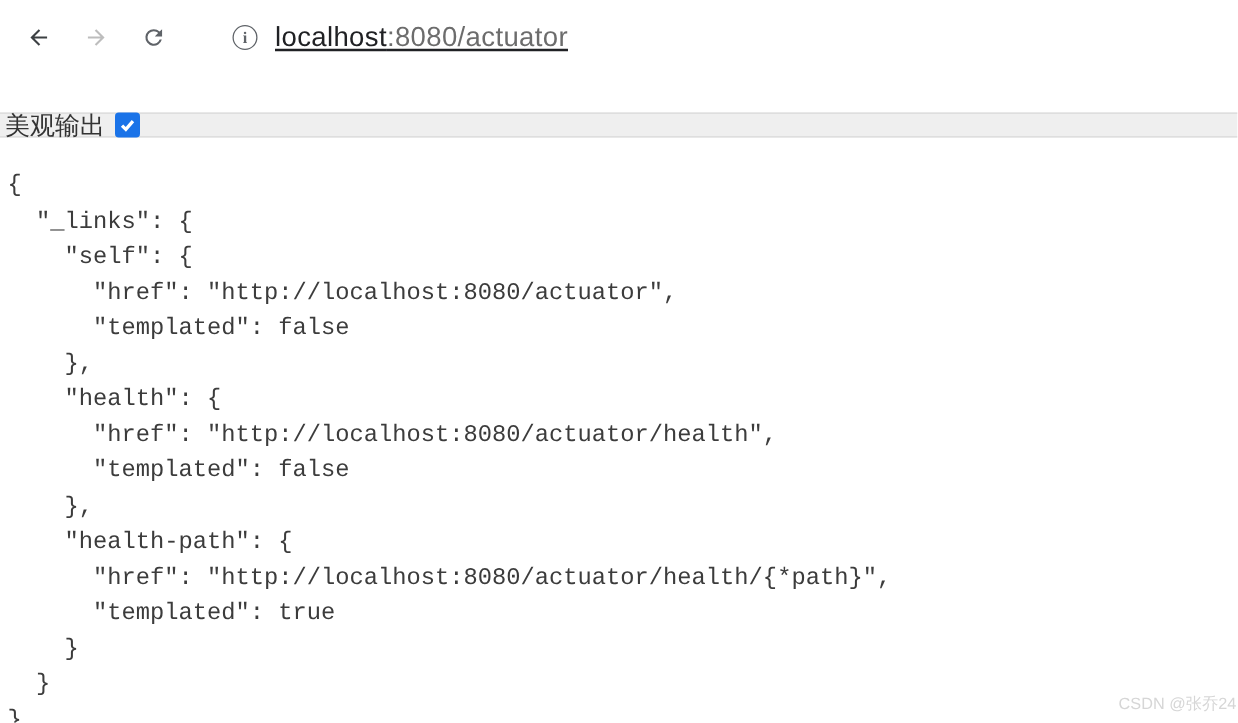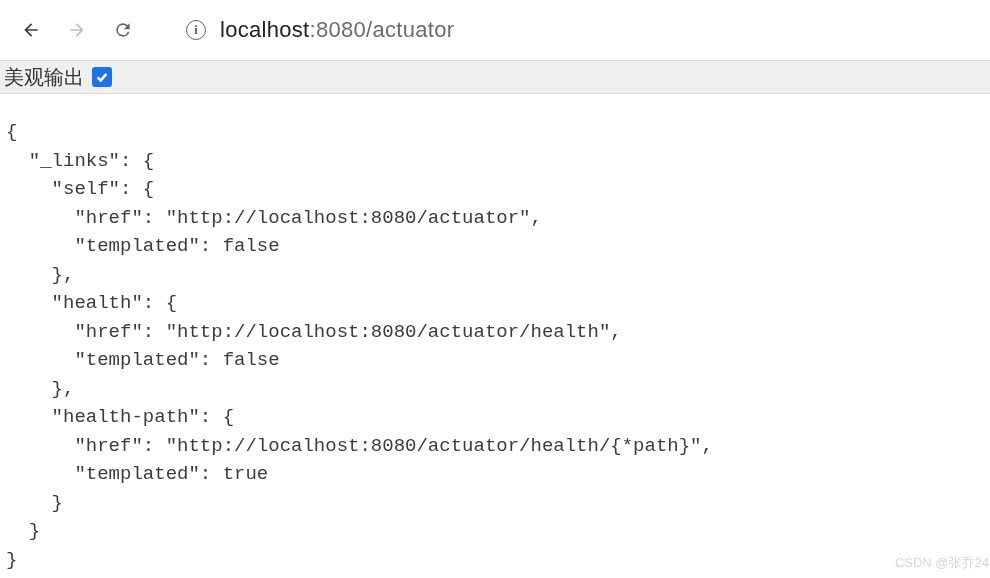--- a/index.html
+++ b/index.html
@@ -45,33 +45,34 @@
       border-radius: 50%;
       display: flex;
       align-items: center;
       justify-content: center;
       font-size: 13px;
       font-weight: bold;
       color: #5f6368;
       font-family: Georgia, serif;
       flex-shrink: 0;
     }
-    .url { color: #202124; letter-spacing: 0.3px; }
+    .url { color: #202124; letter-spacing: 0.3px; text-decoration: underline; }
     .url .host { color: #202124; }
     .url .rest { color: #6c6c6c; }
     .pretty-bar {
-      height: 34px;
+      height: 20px;
       background: #efefef;
       border-top: 1px solid #d9d9d9;
       border-bottom: 1px solid #d9d9d9;
       display: flex;
       align-items: center;
       padding: 0 4px;
       gap: 8px;
       font-size: 20px;
+      margin-top: 30px;
     }
     .pretty-bar label { color: #333; font-family: "SimSun","宋体",serif; }
     .chk {
       width: 20px;
       height: 20px;
       background: #1a73e8;
       border-radius: 3px;
       display: flex;
       align-items: center;
       justify-content: center;

